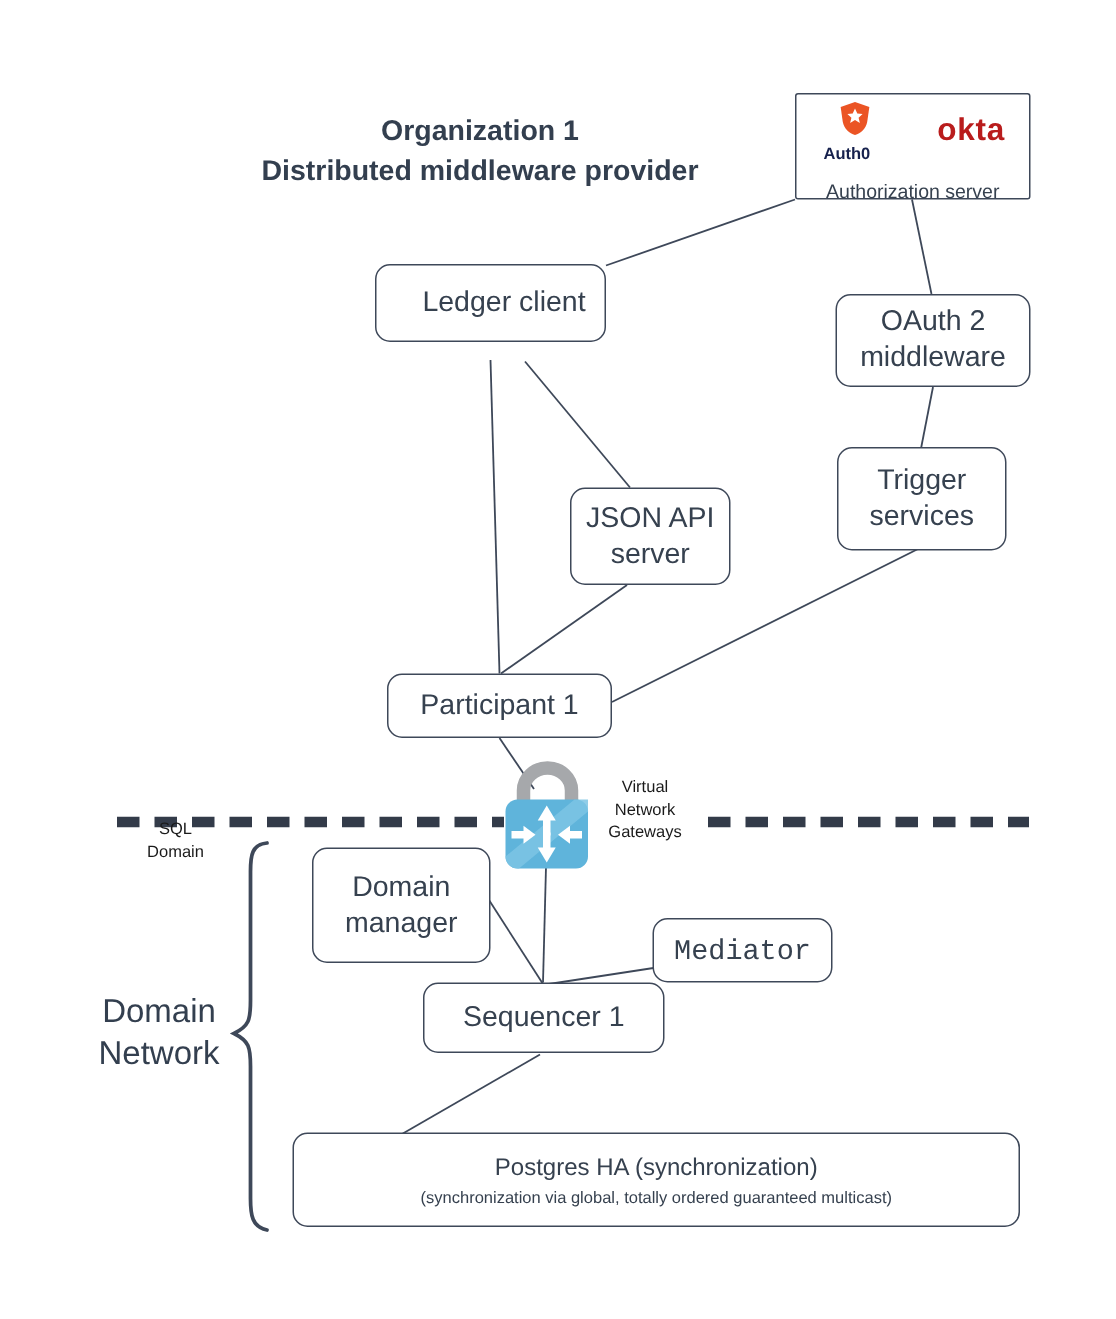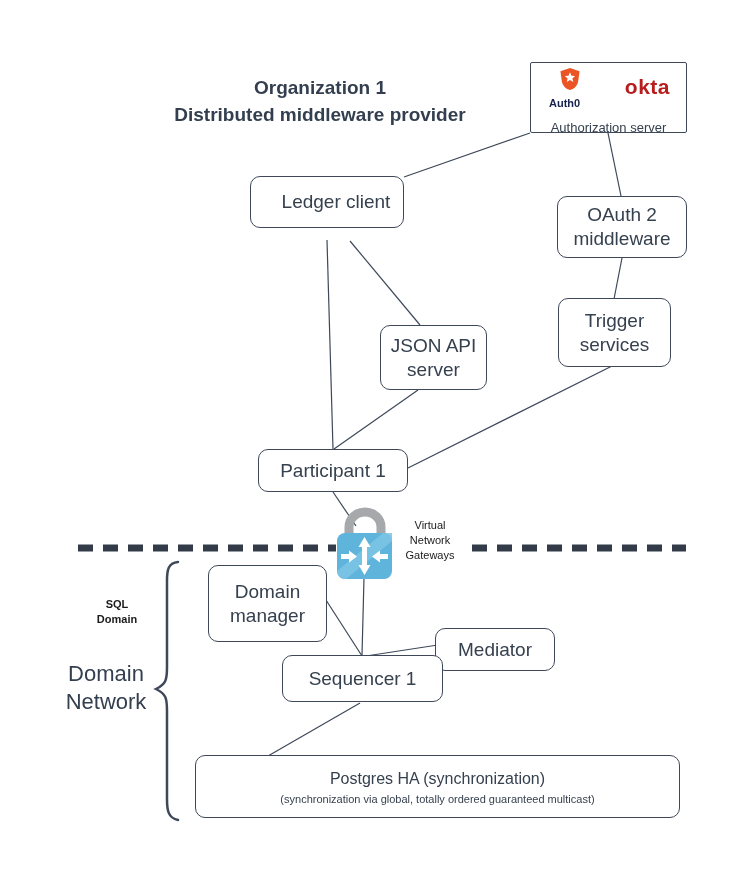--- a/index.html
+++ b/index.html
@@ -19,36 +19,36 @@
     font-size:19px;line-height:27px;font-weight:700;color:#333f4f;z-index:2;
   }
   
   .n-auth{left:530px;top:62px;width:157px;height:71px;border-radius:2px;padding:0;justify-content:flex-start;}
   .n-ledger{left:250px;top:176px;width:154px;height:52px;padding-left:24px;}
   .n-oauth{left:557px;top:196px;width:130px;height:62px;}
   .n-trigger{left:558px;top:298px;width:113px;height:69px;}
   .n-json{left:356px;top:325px;width:107px;height:65px;margin-left:24px;}
   .n-participant{left:258px;top:449px;width:150px;height:43px;}
   .n-domainmgr{left:208px;top:565px;width:119px;height:77px;}
-  .n-mediator{left:435px;top:628px;width:120px;height:43px;}
+  .n-mediator{left:435px;top:612px;width:120px;height:43px;font-family:Liberation Mono, monospace;}
   .n-sequencer{left:282px;top:655px;width:161px;height:47px;align-items:center;}
   .n-postgres{left:195px;top:755px;width:485px;height:63px;padding:4px 10px;}
   .postgres-main{font-size:16px;line-height:25px;}
   .postgres-sub{font-size:11px;line-height:17px;}
   
   .auth-logos{width:100%;display:flex;justify-content:space-between;align-items:flex-start;
     box-sizing:border-box;padding:5px 16px 0 18px;}
   .auth0-block{display:flex;flex-direction:column;align-items:flex-end;}
   .auth0-word{font-size:11px;font-weight:700;color:#16214d;margin-top:1px;}
   .okta-word{font-size:21px;font-weight:700;color:#b91c1c;letter-spacing:0.5px;margin-top:7px;}
   .auth-label{font-size:13px;line-height:16px;margin-top:5px;width:100%;text-align:center;}
   
   .flabel{position:absolute;z-index:2;text-align:center;color:#1a1a1a;}
   .l-gateway{left:398px;top:518px;width:64px;font-size:11px;line-height:15px;}
-  .l-sql{left:88px;top:597px;width:58px;font-size:11px;line-height:15px;color:#1a1a1a;font-weight:bold;}
+  .l-sql{left:88px;top:546px;width:58px;font-size:11px;line-height:15px;color:#1a1a1a;}
   .l-domop{left:50px;top:660px;width:112px;font-size:22px;line-height:28px;color:#333f4f;}
   
   .gw-icon{position:absolute;left:330px;top:505px;width:70px;height:78px;z-index:3;}
 </style>
 </head>
 <body>
 
 <div class="canvas">
 
   <svg class="wires" viewBox="0 0 744 879" fill="none">

